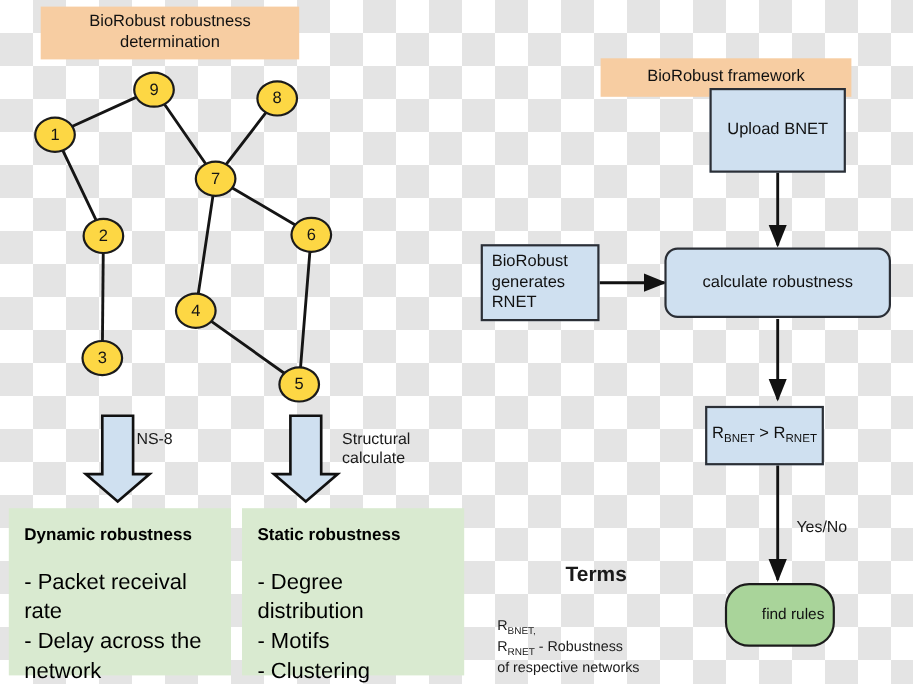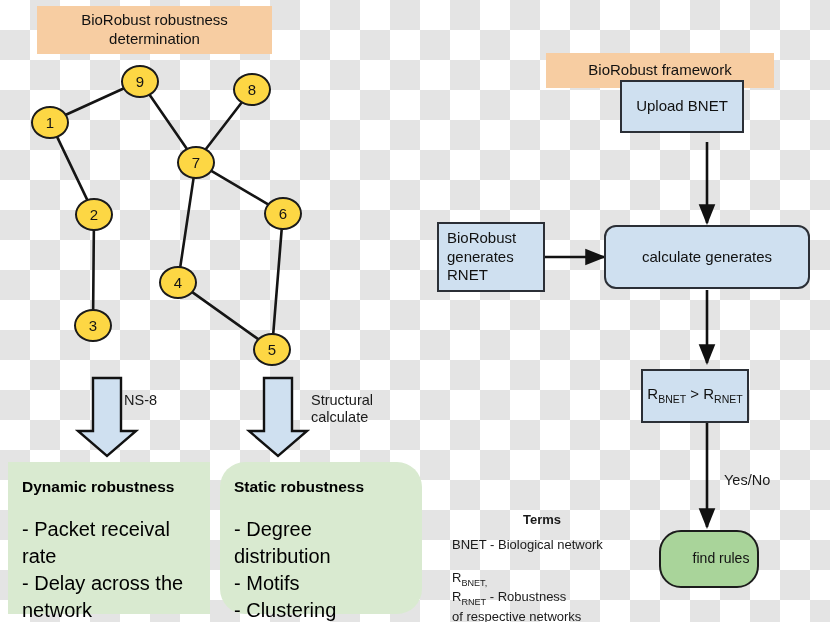--- a/index.html
+++ b/index.html
@@ -86,21 +86,21 @@
     line-height: 1.2;
     white-space: pre-line;
   }
 
   
   .terms {
     position: absolute;
     color: #1a1a1a;
   }
   .terms-title {
-    font-size: 13px;
+    font-size: 19px;
     font-weight: bold;
     text-align: center;
     margin-bottom: 10px;
   }
   .terms-line {
     font-size: 13px;
     line-height: 1.28;
     white-space: nowrap;
   }
   .terms-line.wrap { white-space: pre-line; }
@@ -204,58 +204,57 @@
   <div class="lbl" style="left:311px; top:392px;">Structural
 calculate</div>
 
   <div class="panel" style="left:8px; top:462px; width:202px; height:152px;">
     <div class="panel-title">Dynamic robustness</div>
     <div class="panel-line">- Packet receival rate
 - Delay across the
 network</div>
   </div>
 
-  <div class="panel" style="left:220px; top:462px; width:202px; height:152px;border-radius:25px;">
+  <div class="panel" style="left:220px; top:462px; width:202px; height:152px;">
     <div class="panel-title">Static robustness</div>
     <div class="panel-line">- Degree distribution
 - Motifs
 - Clustering coefficient</div>
   </div>
 
-  <div class="box blue-box" style="left:620px; top:80px; width:124px; height:53px;">
+  <div class="box blue-box" style="left:645px; top:80px; width:124px; height:77px;">
     <span>Upload BNET</span>
   </div>
 
   <div class="box blue-box" style="left:437px; top:222px; width:108px; height:70px; white-space:pre-line; justify-content:flex-start; padding-left:8px; text-align:left;">
     <span>BioRobust
 generates
 RNET</span>
   </div>
 
   <div class="box blue-box rounded" style="left:604px; top:225px; width:206px; height:64px;">
-    <span>calculate generates</span>
+    <span>calculate robustness</span>
   </div>
 
   <div class="box blue-box" style="left:641px; top:369px; width:108px; height:54px;">
     <span class="subscript-wrap">
       <span>R</span><sub>BNET</sub>
       <span>&gt;</span>
       <span>R</span><sub>RNET</sub>
     </span>
   </div>
 
   <div class="lbl" style="left:724px; top:472px;">Yes/No</div>
 
   <div class="box green-stadium" style="left:659px; top:530px; width:100px; height:58px;">
     <span>find rules</span>
   </div>
 
   <div class="terms" style="left:452px; top:512px; width:180px;">
     <div class="terms-title">Terms</div>
-    <div class="terms-line">BNET - Biological network</div>
     <div class="terms-line wrap">
       <span>R</span><sub>BNET,</sub>
       <span>R</span><sub>RNET</sub><span> - Robustness
 of respective networks</span>
     </div>
   </div>
 
 </div>
 
 </body></html>

